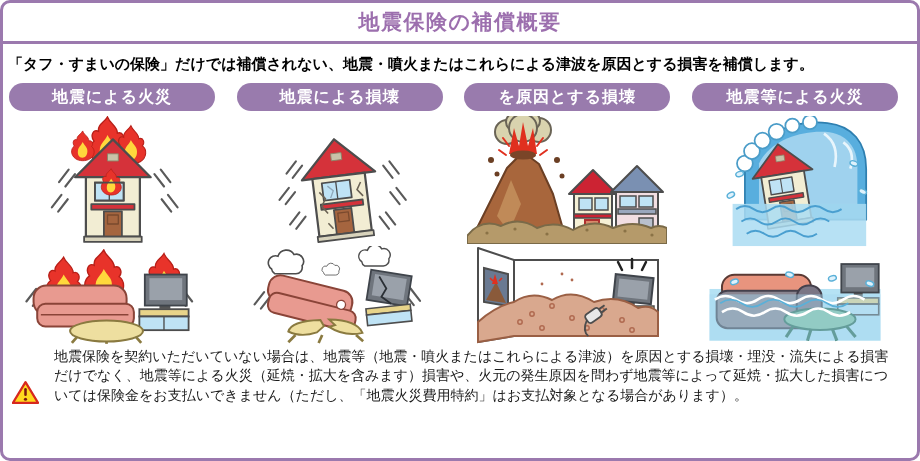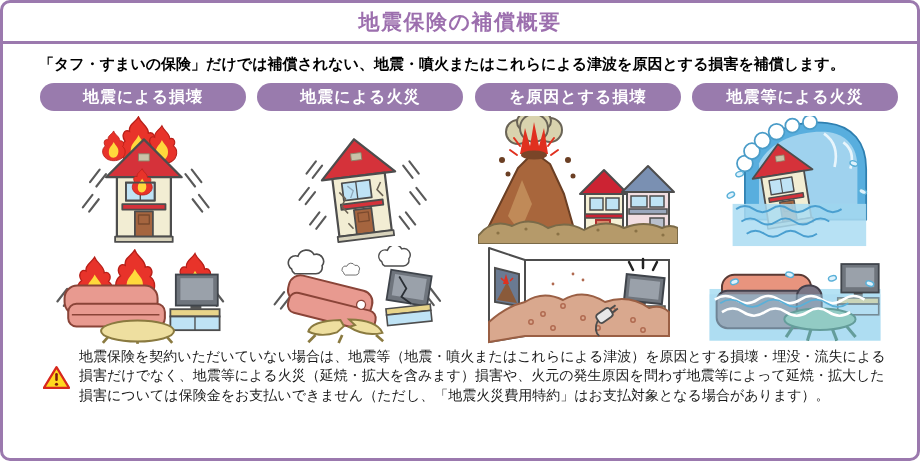--- a/index.html
+++ b/index.html
@@ -9,31 +9,31 @@
   body{margin:0;background:#fff;font-family:"Liberation Sans","DejaVu Sans",sans-serif;}
   .card{
     width:920px;height:461px;background:#fff;
     border:3px solid var(--accent);border-radius:10px;overflow:hidden;
   }
   .title-bar{
     height:41px;display:flex;align-items:center;justify-content:center;
     border-bottom:3px solid var(--accent);
   }
   .title-bar h1{margin:0;font-size:21px;font-weight:bold;color:var(--title);letter-spacing:1.5px;}
-  .content{padding:8px 14px 0 32px;}
+  .content{padding:8px 14px 0 1px;}
   .intro{margin:3px 4px 9px 4px;font-size:15px;font-weight:bold;color:#000;}
   .badges{display:flex;justify-content:space-between;padding:0 5px;}
   .badge{
     width:206px;height:28px;background:var(--badge);color:#fff;
     font-weight:bold;font-size:16px;border-radius:15px;
     display:flex;align-items:center;justify-content:center;letter-spacing:1px;
   }
   .illustrations{display:flex;justify-content:space-between;padding:5px 5px 0 5px;height:233px;}
   .illo-col{width:206px;display:flex;flex-direction:column;align-items:center;justify-content:space-between;}
-  .note{display:flex;align-items:center;gap:9px;padding:3px 6px 0 8px;}
+  .note{display:flex;align-items:flex-end;gap:15px;padding:3px 6px 0 8px;}
   .warn-icon{flex:0 0 auto;margin-top:3px;}
   .note p{margin:0;font-size:14px;line-height:1.38;color:#1a1a1a;max-width:845px;}
   svg{display:block}
   .defs{position:absolute;width:0;height:0;overflow:hidden}
 </style>
 </head>
 <body>
 
 <svg class="defs" aria-hidden="true">
   <defs>
@@ -62,22 +62,22 @@
 </svg>
 
 <div class="card">
   <div class="title-bar">
     <h1>地震保険の補償概要</h1>
   </div>
   <div class="content">
     <p class="intro">「タフ・すまいの保険」だけでは補償されない、地震・噴火またはこれらによる津波を原因とする損害を補償します。</p>
 
     <div class="badges">
+      <div class="badge">地震による火災</div>
       <div class="badge">地震による損壊</div>
-      <div class="badge">地震による火災</div>
       <div class="badge">を原因とする損壊</div>
       <div class="badge">地震等による火災</div>
     </div>
 
     <div class="illustrations">
 
       <div class="illo-col">
         <svg width="148" height="146" viewBox="0 0 150 148">
           <use href="#shake" transform="translate(20,58) rotate(14)"></use>
           <use href="#shake" transform="translate(12,86) rotate(14)"></use>

